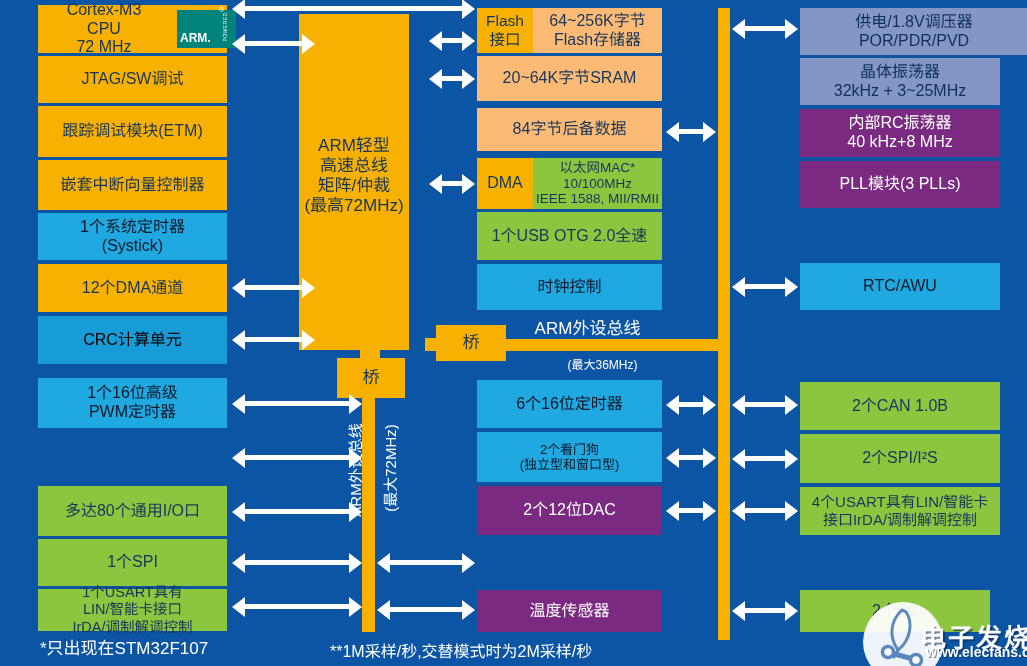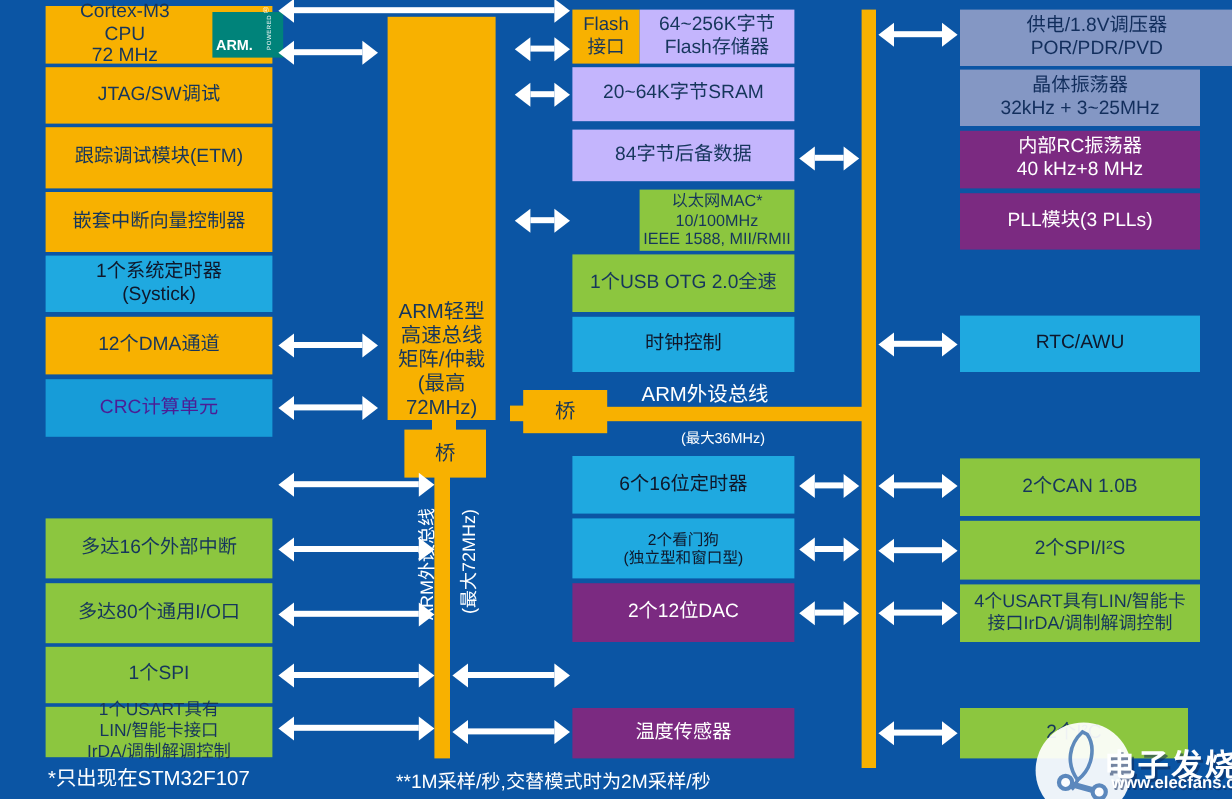--- a/index.html
+++ b/index.html
@@ -7,24 +7,24 @@
   #canvas{
     position:relative;width:1027px;height:666px;overflow:hidden;
     background:#0B55A4;
   }
   .blk{
     position:absolute;display:flex;align-items:center;justify-content:center;
     text-align:center;white-space:pre-line;line-height:1.18;font-size:16px;
   }
   .yellow{background:#F8B100;color:#16365C;}
   .cyan{background:#1FA9E0;color:#0f172a;}
-  .cyan2{background:#179CD8;color:#4c1d95;}
+  .cyan2{background:#179CD8;color:#000000;}
   .green{background:#8CC63F;color:#16365C;}
   .purple{background:#7B2A81;color:#FFFFFF;}
-  .peri{background:#c4b5fd;color:#16365C;}
+  .peri{background:#fdba74;color:#16365C;}
   .slate{background:#8497C4;color:#122E5C;}
   .bus{position:absolute;background:#F8B100;}
   .note{position:absolute;color:#FFFFFF;font-size:16px;white-space:nowrap;}
   .buslabel{position:absolute;color:#FFFFFF;font-size:16px;text-align:center;white-space:nowrap;}
   .vtext{position:absolute;color:#FFFFFF;font-size:15px;text-align:center;white-space:nowrap;
          transform:rotate(-90deg);transform-origin:center;width:180px;height:20px;}
   
   .arrow{position:absolute;height:5px;background:#FFFFFF;}
   .arrow::before{content:"";position:absolute;left:-13px;top:50%;margin-top:-10px;
     border-top:10px solid transparent;border-bottom:10px solid transparent;border-right:13px solid #FFFFFF;}
@@ -57,29 +57,30 @@
     </span>
     <span class="armreg">®</span>
   </div>
   <div class="blk yellow" style="left:38px;top:56px;width:189px;height:47px;">JTAG/SW调试</div>
   <div class="blk yellow" style="left:38px;top:106px;width:189px;height:51px;">跟踪调试模块(ETM)</div>
   <div class="blk yellow" style="left:38px;top:160px;width:189px;height:50px;">嵌套中断向量控制器</div>
   <div class="blk cyan" style="left:38px;top:213px;width:189px;height:47px;">1个系统定时器
 (Systick)</div>
   <div class="blk yellow" style="left:38px;top:264px;width:189px;height:48px;">12个DMA通道</div>
   <div class="blk cyan2" style="left:38px;top:316px;width:189px;height:48px;">CRC计算单元</div>
-  <div class="blk green" style="left:38px;top:432px;width:189px;height:50px;">多达16个外部中断</div>
+  <div class="blk cyan" style="left:38px;top:378px;width:189px;height:50px;">1个16位高级
+PWM定时器</div>
   <div class="blk green" style="left:38px;top:486px;width:189px;height:50px;">多达80个通用I/O口</div>
   <div class="blk green" style="left:38px;top:539px;width:189px;height:47px;text-align:center;">1个SPI</div>
   <div class="blk green" style="left:38px;top:589px;width:189px;height:42px;font-size:14.5px;">1个USART具有
 LIN/智能卡接口
 IrDA/调制解调控制</div>
   <div class="note" style="left:40px;top:634px;font-size:17px;">*只出现在STM32F107</div>
 
-  <div class="blk yellow" style="left:323px;top:14px;width:90px;height:336px;align-items:flex-end;">
+  <div class="blk yellow" style="left:299px;top:14px;width:110px;height:336px;align-items:flex-start;">
     <span style="display:block;padding-top:122px;font-size:17px;">ARM轻型
 高速总线
 矩阵/仲裁
 (最高72MHz)</span>
   </div>
 
   <div class="bus" style="left:425px;top:338px;width:12px;height:13px;"></div>
   <div class="blk yellow" style="left:436px;top:325px;width:70px;height:36px;font-size:17px;">桥</div>
   <div class="bus" style="left:505px;top:339px;width:225px;height:12px;"></div>
   <div class="buslabel" style="left:505px;top:314px;width:165px;font-size:17px;">ARM外设总线</div>
@@ -92,20 +93,21 @@
   <div class="vtext" style="left:299px;top:458px;">(最大72MHz)</div>
 
   <div class="bus" style="left:718px;top:8px;width:12px;height:632px;"></div>
 
   <div class="blk yellow" style="left:477px;top:8px;width:56px;height:45px;font-size:15.5px;">Flash
 接口</div>
   <div class="blk peri" style="left:533px;top:8px;width:129px;height:45px;">64~256K字节
 Flash存储器</div>
   <div class="blk peri" style="left:477px;top:56px;width:185px;height:45px;">20~64K字节SRAM</div>
   <div class="blk peri" style="left:477px;top:108px;width:185px;height:43px;">84字节后备数据</div>
+  <div class="blk yellow" style="left:477px;top:158px;width:56px;height:51px;">DMA</div>
   <div class="blk green" style="left:533px;top:158px;width:129px;height:51px;font-size:13.5px;">以太网MAC*
 10/100MHz
 IEEE 1588, MII/RMII</div>
   <div class="blk green" style="left:477px;top:212px;width:185px;height:48px;">1个USB OTG 2.0全速</div>
   <div class="blk cyan" style="left:477px;top:264px;width:185px;height:46px;">时钟控制</div>
   <div class="blk cyan" style="left:477px;top:380px;width:185px;height:48px;">6个16位定时器</div>
   <div class="blk cyan" style="left:477px;top:432px;width:185px;height:50px;font-size:13px;">2个看门狗
 (独立型和窗口型)</div>
   <div class="blk purple" style="left:477px;top:486px;width:185px;height:49px;">2个12位DAC</div>
   <div class="blk purple" style="left:477px;top:590px;width:185px;height:42px;">温度传感器</div>

